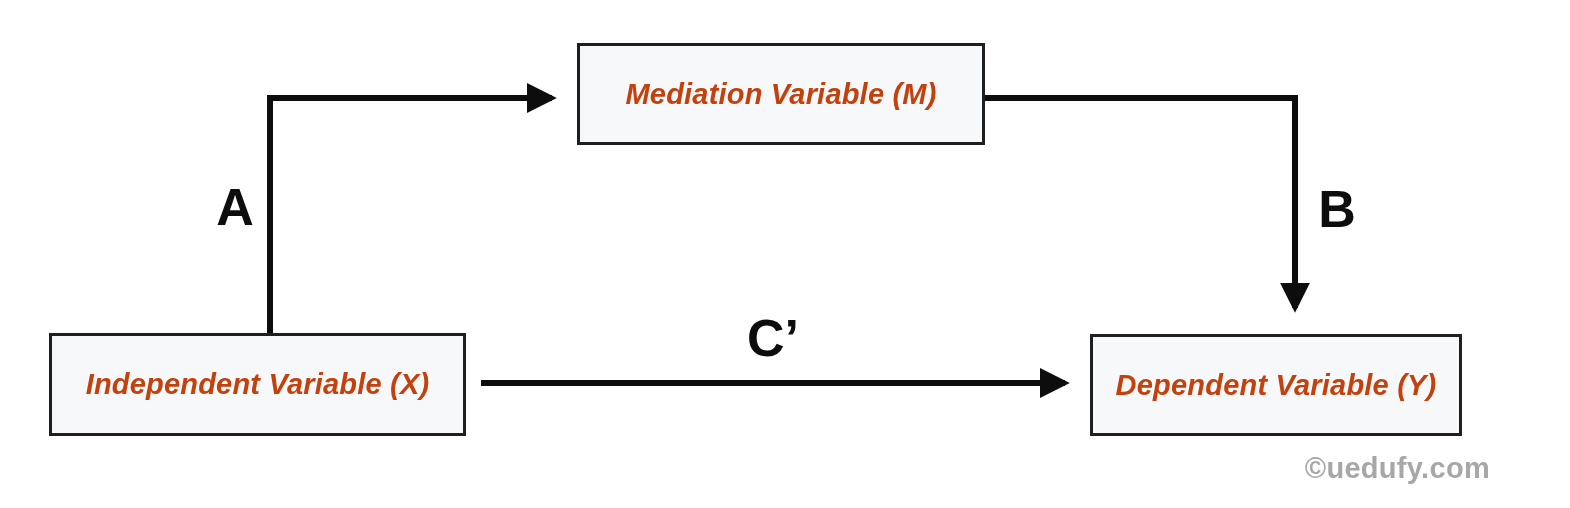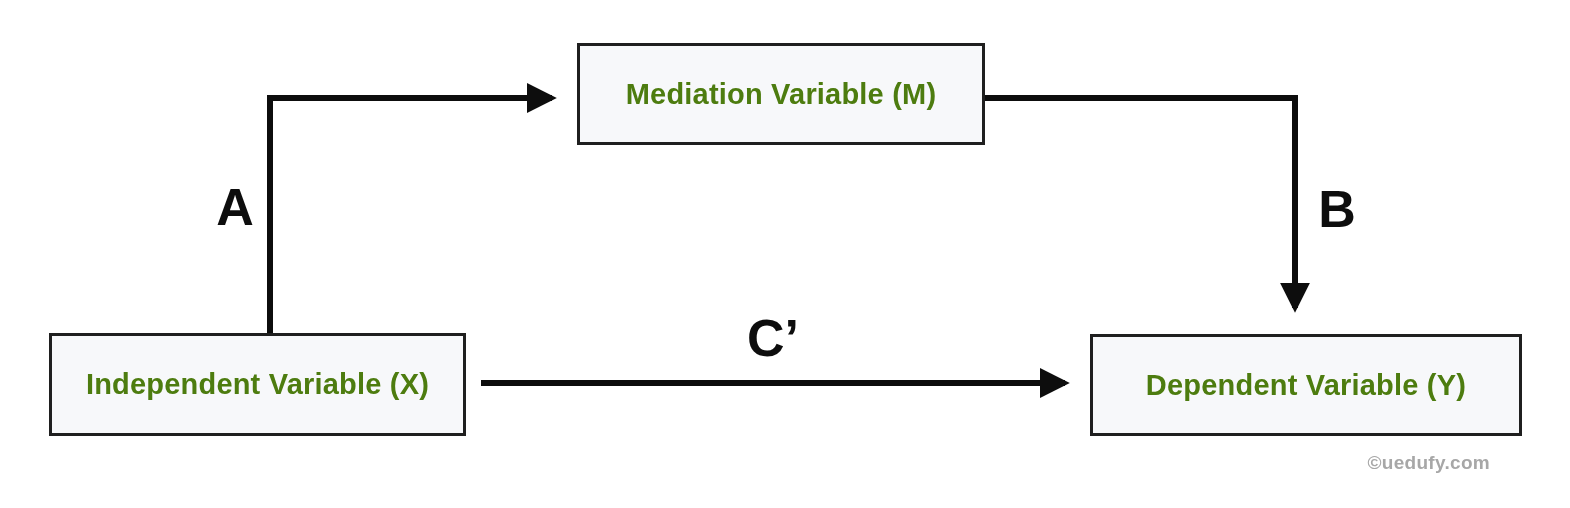--- a/index.html
+++ b/index.html
@@ -28,46 +28,47 @@
     background: #f7f8fa;
     border: 3px solid #1f1f1f;
     display: flex;
     align-items: center;
     justify-content: center;
     text-align: center;
   }
   .node-label {
     font-size: 29px;
     font-weight: 700;
-    color: #4d7c0f;
+    color: #c2410c;
     letter-spacing: 0.2px;
+    font-style: italic;
   }
   .node-m { left: 577px; top: 43px;  width: 408px; height: 102px; }
   .node-x { left: 49px;  top: 333px; width: 417px; height: 103px; }
-  .node-y { left: 1090px; top: 334px; width: 432px; height: 102px; }
+  .node-y { left: 1090px; top: 334px; width: 372px; height: 102px; }
 
   .edge-label {
     position: absolute;
     font-size: 52px;
     font-weight: 700;
     color: #0d0d0d;
     line-height: 1;
     text-align: center;
   }
   .label-a { left: 200px;  top: 181px; width: 70px;  }
   .label-b { left: 1302px; top: 183px; width: 70px;  }
   .label-c { left: 728px;  top: 312px; width: 90px;  }
 
   .watermark {
     position: absolute;
     left: 1300px;
     top: 452px;
     width: 190px;
     text-align: right;
-    font-size: 19px;
+    font-size: 29px;
     font-weight: 700;
     color: #a7a7a7;
     letter-spacing: 0.3px;
   }
 </style>
 </head>
 <body>
 
 <div class="canvas">
 

